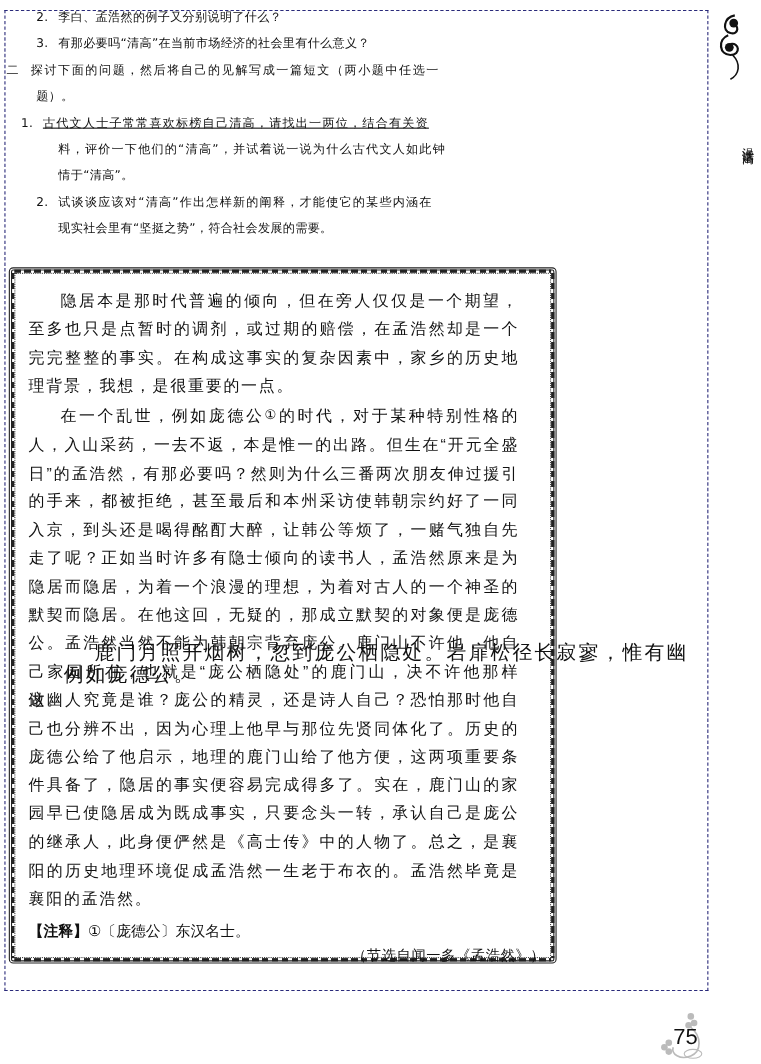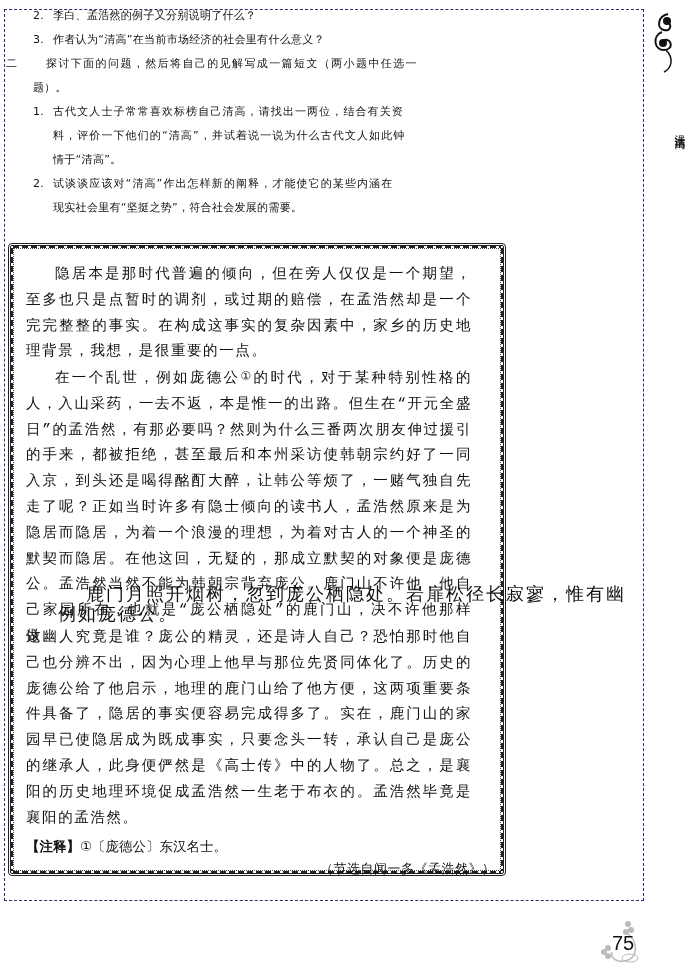--- a/index.html
+++ b/index.html
@@ -31,21 +31,21 @@
     content:""; position:absolute; left:2px; right:2px; bottom:-1px; height:3px;
     background: repeating-linear-gradient(90deg,#222 0 6px, transparent 6px 9px);
   }
   .edge-l, .edge-r {
     position:absolute; top:2px; bottom:2px; width:3px;
     background: repeating-linear-gradient(180deg,#222 0 6px, transparent 6px 9px);
   }
   .edge-l { left:-1px; } .edge-r { right:-1px; }
   .p {
     position:absolute; left:26px; width:446px;
-    font-family: Liberation Mono, monospace;
+    font-family: Liberation Sans, sans-serif;
     font-size:14.5px; line-height:25.8px; text-align:justify; text-align-last:auto;
     letter-spacing:1.6px;
   }
   .indent { text-indent:2em; }
   .poem { position:absolute; font-family:"DejaVu Serif","Liberation Serif",serif; font-size:18px; line-height:25.8px; letter-spacing:2px; }
   .src { position:absolute; left:320px; top:817px; font-size:13px; letter-spacing:0.5px;margin-top:43px; }
   .note { position:absolute; left:26px; top:838px; font-size:13.5px; }
   .note b { font-weight:bold; }
   .side-orn { position:absolute; left:650px; top:10px; width:30px; height:65px; }
   .side-text {
@@ -58,27 +58,27 @@
 </style>
 </head>
 <body>
 
 <div class="frame"></div>
 
 <div class="q" style="left:33px; top:5px;">
   <span class="num">2.</span><span>李白、孟浩然的例子又分别说明了什么？</span>
 </div>
 <div class="q" style="left:33px; top:29px;">
-  <span class="num">3.</span><span>作者认为“清高”在当前市场经济的社会里有什么意义？</span>
+  <span class="num">3.</span><span>有那必要吗“清高”在当前市场经济的社会里有什么意义？</span>
 </div>
 <div class="q" style="left:6px; top:53px;">二</div>
-<div class="q" style="left:46px; top:53px; letter-spacing:1.4px;text-align:right;">探讨下面的问题，然后将自己的见解写成一篇短文（两小题中任选一</div>
+<div class="q" style="left:28px; top:53px; letter-spacing:1.4px;text-align:right;">探讨下面的问题，然后将自己的见解写成一篇短文（两小题中任选一</div>
 <div class="q" style="left:33px; top:77px;">题）。</div>
 
-<div class="q" style="left:33px; top:101px;">
+<div class="q" style="left:19px; top:101px;text-decoration:underline;">
   <span class="num">1.</span><span style="letter-spacing:1.1px">古代文人士子常常喜欢标榜自己清高，请找出一两位，结合有关资</span>
 </div>
 <div class="q" style="left:53px; top:125px; letter-spacing:1.1px;">料，评价一下他们的“清高”，并试着说一说为什么古代文人如此钟</div>
 <div class="q" style="left:53px; top:149px;">情于“清高”。</div>
 <div class="q" style="left:33px; top:173px;">
   <span class="num">2.</span><span style="letter-spacing:1.1px">试谈谈应该对“清高”作出怎样新的阐释，才能使它的某些内涵在</span>
 </div>
 <div class="q" style="left:53px; top:197px;">现实社会里有“坚挺之势”，符合社会发展的需要。</div>
 
 <div class="box">

